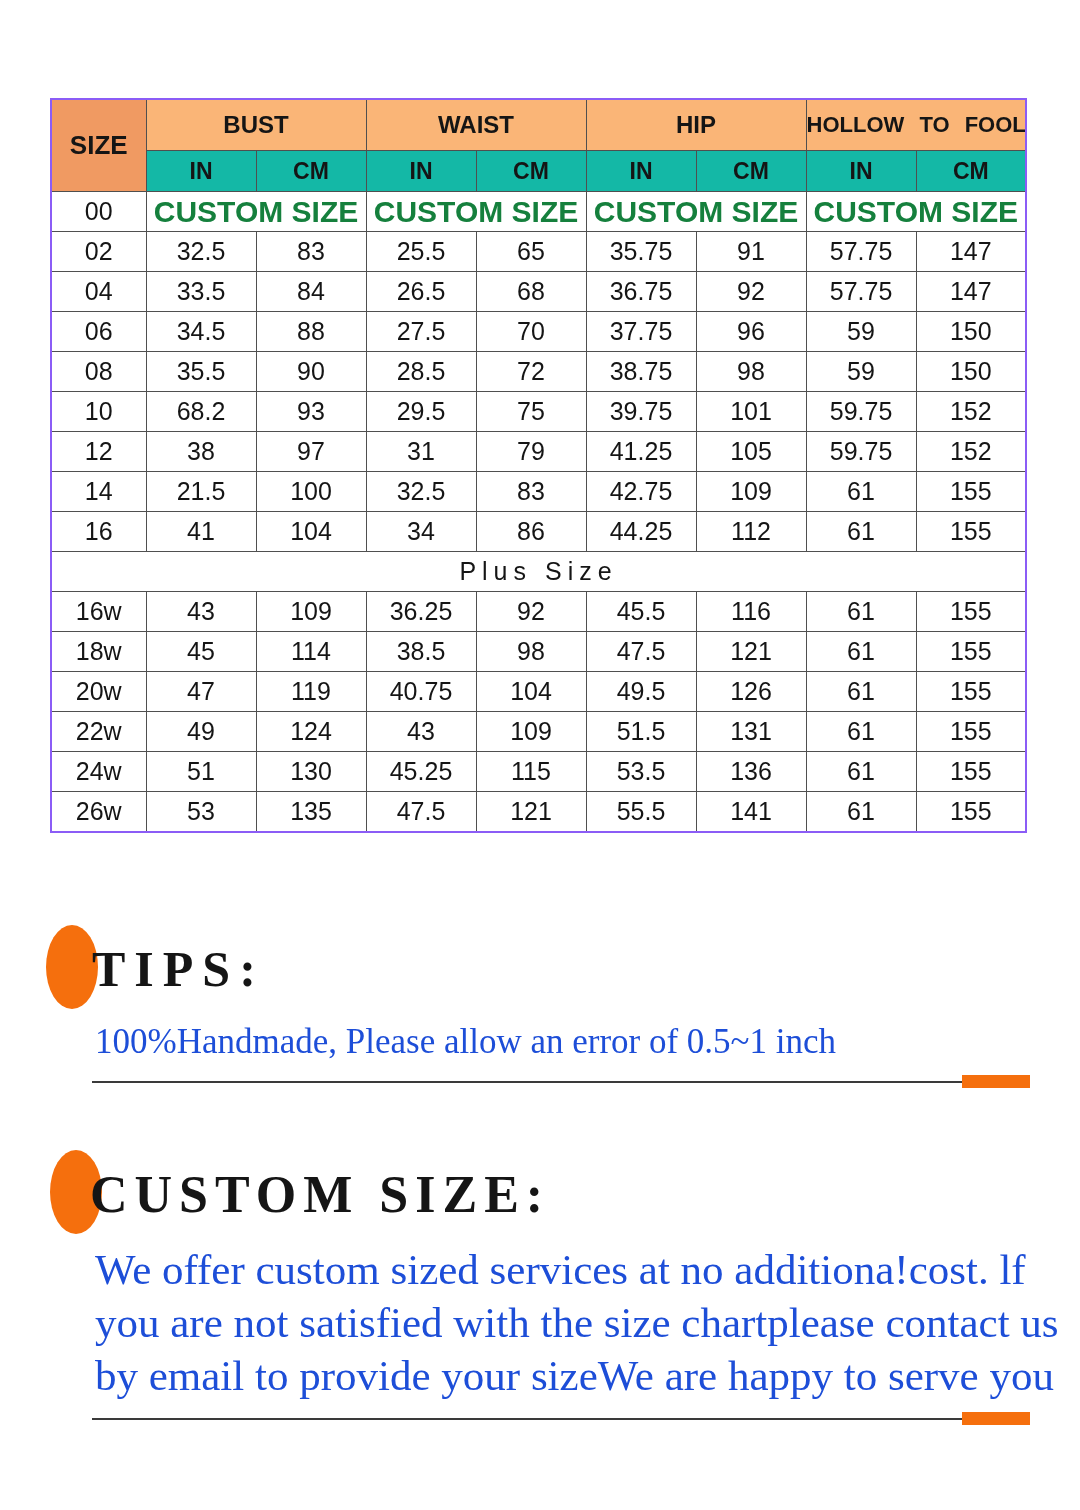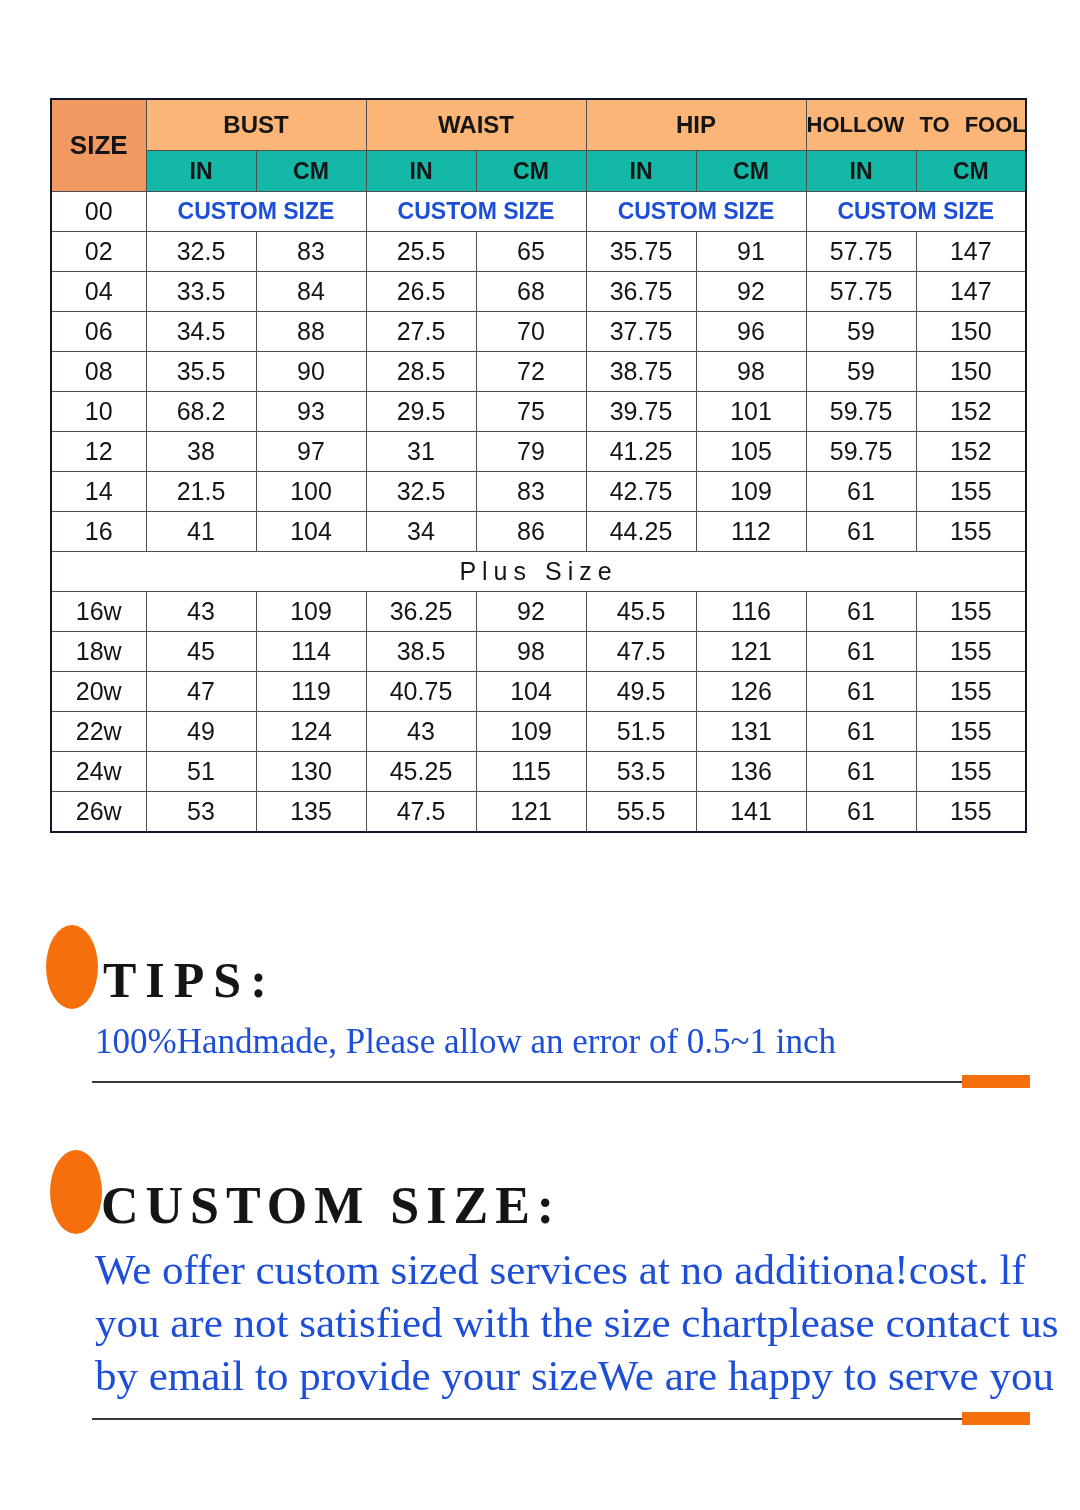--- a/index.html
+++ b/index.html
@@ -5,45 +5,45 @@
   html,body { margin:0; padding:0; background:#ffffff; }
   .page {
     position:relative; width:1080px; height:1510px; background:#ffffff;
     font-family:"Liberation Sans", sans-serif; overflow:hidden;
   }
 
   
   table.size-chart {
     position:absolute; left:50px; top:98px; width:975px;
     border-collapse:collapse; table-layout:fixed;
-    border:2px solid #0f172a;
+    border:2px solid #8b5cf6;
   }
   .size-chart th, .size-chart td {
     border:1px solid #4f4f4f; text-align:center; vertical-align:middle;
     color:#151515; padding:0; overflow:hidden; white-space:nowrap;
   }
   .group-row th { height:50px; background:#FAB577; font-size:24px; font-weight:bold; }
   th.size-th   { background:#F09A62; font-size:26px; font-weight:bold; }
   th.hollow-th { font-size:22px; word-spacing:9px; }
   .unit-row th { height:40px; background:#14b8a6; font-size:23px; font-weight:bold; }
   .size-chart tbody td { height:39px; font-size:25px; background:#ffffff; }
   .row-shaded td { background:#FCE3C2; }
-  .row-custom td.custom-size-cell { color:#1d4ed8; font-weight:bold; font-size:23px; }
+  .row-custom td.custom-size-cell { color:#15803d; font-weight:bold; font-size:30px; }
   .row-section td {
     font-family:Liberation Sans, sans-serif; font-size:26px; letter-spacing:6px;
     background:#ffffff; height:41px;margin-top:31px;
   }
 
   
   .bullet { position:absolute; background:#F56F0D; border-radius:50%; }
   #tips-bullet   { left:46px; top:925px;  width:52px; height:84px; }
   #custom-bullet { left:50px; top:1150px; width:52px; height:84px; }
 
   .heading {
-    position:absolute; margin:15px; font-family:"Liberation Serif", serif;
+    position:absolute; margin:4px; font-family:"Liberation Serif", serif;
     font-weight:bold; color:#151515; z-index:2;
   }
   #tips-heading   { left:88px; top:936px;  font-size:50px; letter-spacing:9px; }
   #custom-heading { left:86px; top:1161px; font-size:52px; letter-spacing:7px; }
 
   .body-text {
     position:absolute; margin:0; font-family:"Liberation Serif", serif;
     color:#1d4ed8;
   }
   #tips-body   { left:95px; top:1022px; font-size:35px; }

